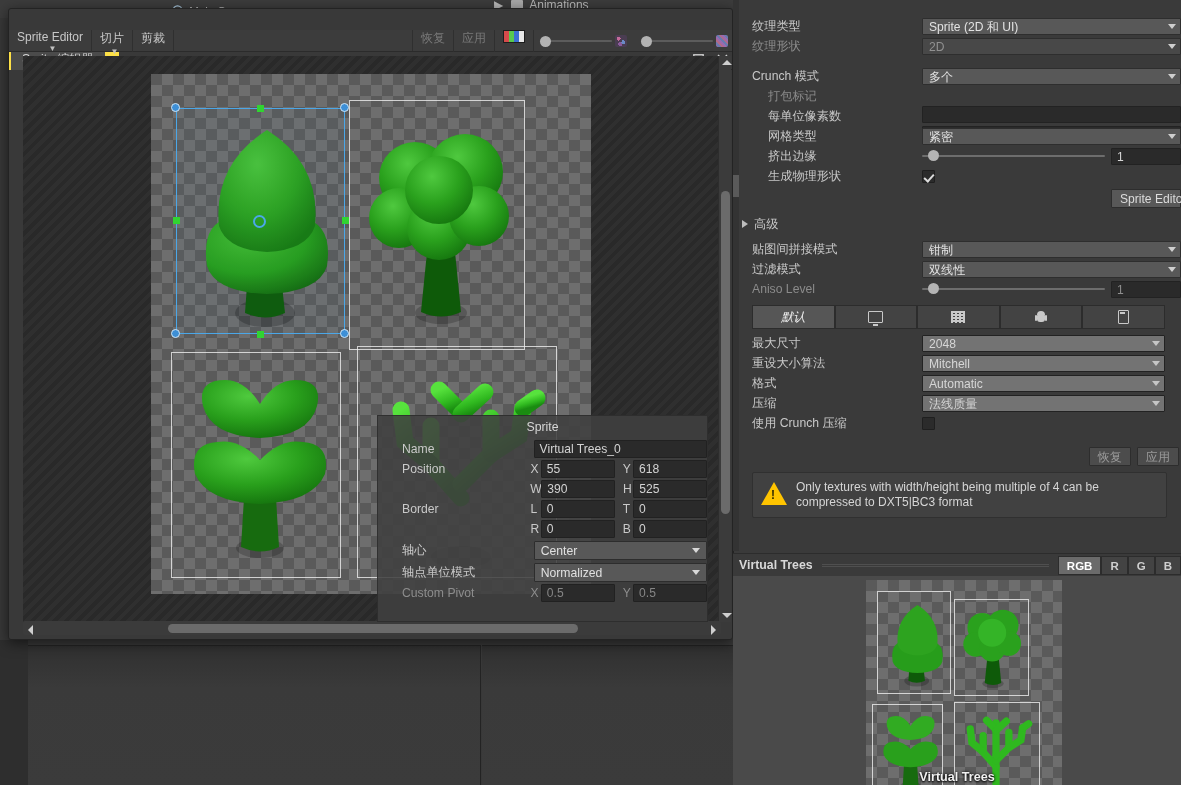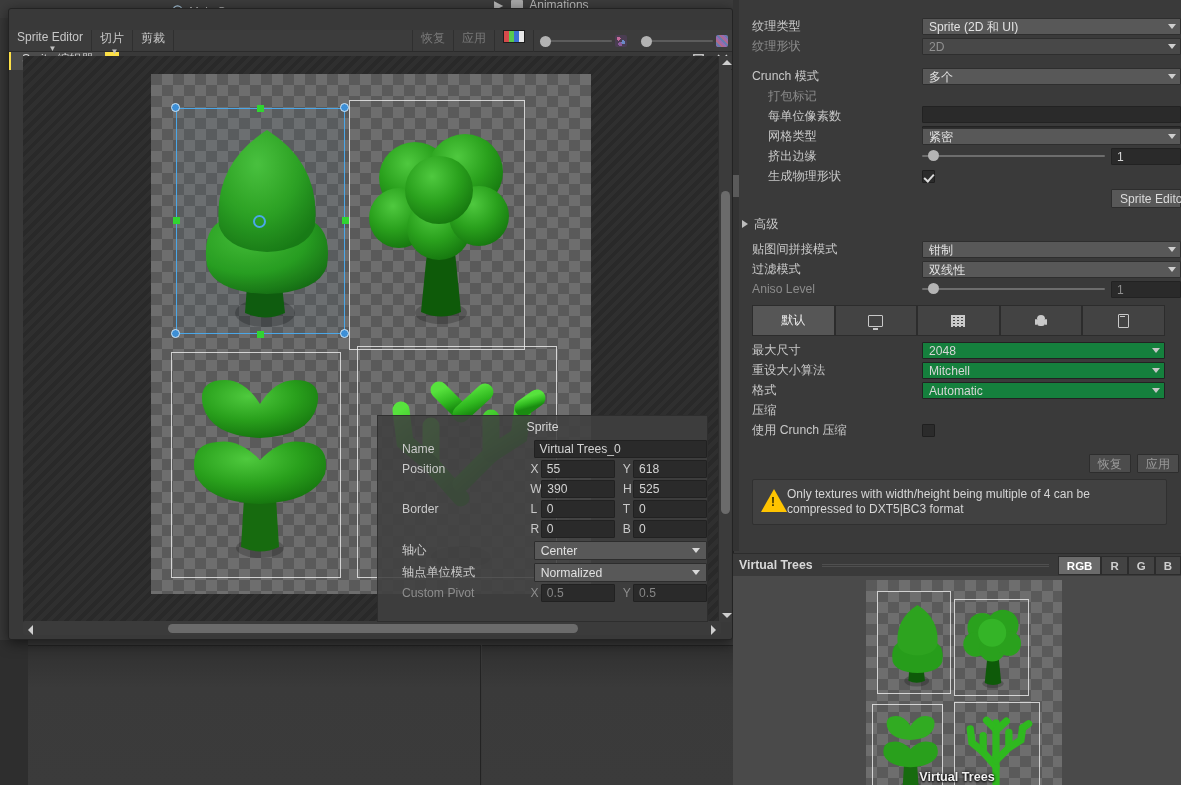--- a/index.html
+++ b/index.html
@@ -209,21 +209,21 @@
   .ins-lbl.ind { padding-left: 16px; }
   .ins-ctl { position:absolute; left: 188px; right: 0px; }
   .dropdown {
     background:#585858; height:17px; line-height:16px; color:#e2e2e2; font-size:12.1px;
     padding-left:6px; position:relative; border:1px solid #2e2e2e; border-radius:1px;
   }
   .dropdown.dim { background:#484848; color:#919191; }
   .dropdown .car { position:absolute; right:4px; top:5px; width:0;height:0;
     border-left:4px solid transparent;border-right:4px solid transparent;border-top:5px solid #cfcfcf;}
   .dropdown.dark {
-    background:#15803d; color:#d6d6d6; border:1px solid #222;
+    background:#737373; color:#d6d6d6; border:1px solid #222;
   }
   .dropdown.dark .car { border-top-color:#c6c6c6; }
   .textfield {
     background:#2a2a2a; height:17px; line-height:16px; color:#eab308; font-size:12.1px;
     padding-left:6px; border:1px solid #222; border-radius:1px;margin-top:36px;
   }
   .slider-row { display:flex; align-items:center; gap:0; }
   .sl-track { position:relative; height:2px; background:#6d6d6d; border-radius:1px; flex:1; margin-right:6px;}
   .sl-knob { position:absolute; width:11px; height:11px; border-radius:50%; background:#b4b4b4; top:-5px;}
   .sl-val { background:#2a2a2a; border:1px solid #222; width:70px; height:17px; line-height:16px;
@@ -240,22 +240,22 @@
   .foldout-arrow {
     width:0;height:0;border-top:4px solid transparent;border-bottom:4px solid transparent;
     border-left:6px solid #bdbdbd; margin-right:6px;
   }
   .se-button {
     background:#585858; border:1px solid #2d2d2d; color:#dcdcdc; font-size:12.1px;
     height:19px; line-height:18px; padding: 0 8px; border-radius:1px; white-space:nowrap;
   }
 
   
-  .plat-tabs { position:relative; margin: 6px 16px 0 18px; height:31px; display:flex;
-    border-bottom:1px solid #2c2c2c; }
+  .plat-tabs { position:relative; margin: 6px 16px 0 18px; height:24px; display:flex;
+    border-bottom:1px solid #2c2c2c;font-style:italic; }
   .plat-tab {
     flex:1; display:flex; align-items:center; justify-content:center;
     background:#434343; border:1px solid #2c2c2c; border-bottom:none;
     font-size:12.1px; color:#c6c6c6;
   }
   .plat-tab.active { background:#565656; color:#efefef; }
   .ico-monitor { width:15px;height:12px;border:1.6px solid #c9c9c9; border-radius:1px; position:relative;}
   .ico-monitor::after{content:"";position:absolute;left:4px;top:12px;width:5px;height:2px;background:#c9c9c9;}
   .ico-grid { width:14px; height:12px;
     background-image: linear-gradient(#c9c9c9 1.6px, transparent 1.6px), linear-gradient(90deg,#c9c9c9 1.6px, transparent 1.6px);
@@ -264,21 +264,21 @@
   .ico-android .body { position:absolute; left:2px; top:4px; width:8px; height:8px; background:#c9c9c9; border-radius:2px 2px 3px 3px; }
   .ico-android .head { position:absolute; left:2px; top:1px; width:8px; height:4px; background:#c9c9c9; border-radius:4px 4px 0 0; }
   .ico-android .arm-l { position:absolute; left:0px; top:5px; width:1.8px; height:6px; background:#c9c9c9; border-radius:1px;}
   .ico-android .arm-r { position:absolute; right:0px; top:5px; width:1.8px; height:6px; background:#c9c9c9; border-radius:1px;}
   .ico-html { width:11px; height:14px; border:1.6px solid #c9c9c9; border-radius:1px; position:relative; }
   .ico-html::after { content:""; position:absolute; left:1px; top:1px; width:5px; height:1.6px; background:#c9c9c9;}
 
   
   .warn-box {
     margin: 6px 14px 0 18px; background: #414141; border:1px solid #303030;
-    display:flex; padding: 7px 8px; border-radius:2px; align-items:flex-start;
+    display:flex; gap:9px; padding: 7px 8px; border-radius:2px; align-items:flex-start;
   }
   .warn-tri {
     width:0;height:0;border-left:13px solid transparent;border-right:13px solid transparent;
     border-bottom:23px solid #ffc400; position:relative; flex-shrink:0; margin-top:2px;
   }
   .warn-tri::after { content:"!"; position:absolute; left:-3px; top:6px; color:#332b00;
     font-size:12px; font-weight:bold; font-family:"Liberation Sans",sans-serif; }
   .warn-text { font-size:12px; color:#d5d5d5; line-height:15px; }
 
   
@@ -738,20 +738,26 @@
       <div class="ins-ctl" style="right:16px">
         <div class="dropdown dark">
           <span>Automatic</span>
           <span class="car"></span>
         </div>
       </div>
     </div>
 
     <div class="ins-row">
       <span class="ins-lbl">压缩</span>
+      <div class="ins-ctl" style="right:16px">
+        <div class="dropdown dark">
+          <span>法线质量</span>
+          <span class="car"></span>
+        </div>
+      </div>
     </div>
 
     <div class="ins-row">
       <span class="ins-lbl">使用 Crunch 压缩</span>
       <div class="ins-ctl">
         <div class="checkbox"></div>
       </div>
     </div>
 
     <div style="height:14px"></div>

